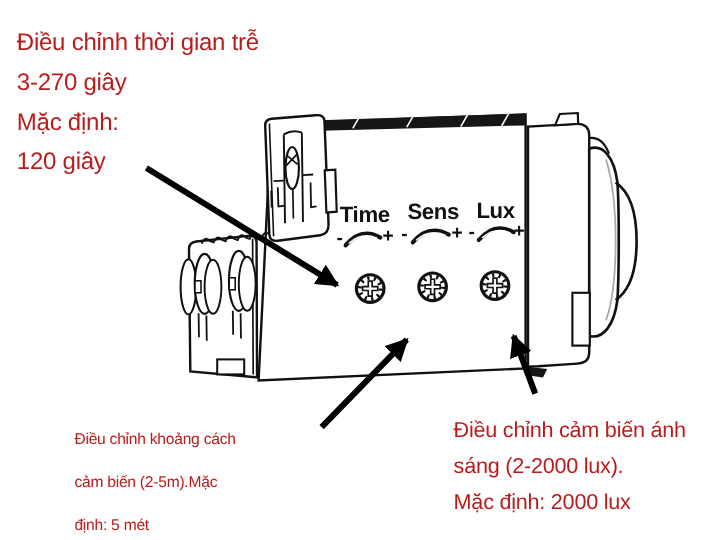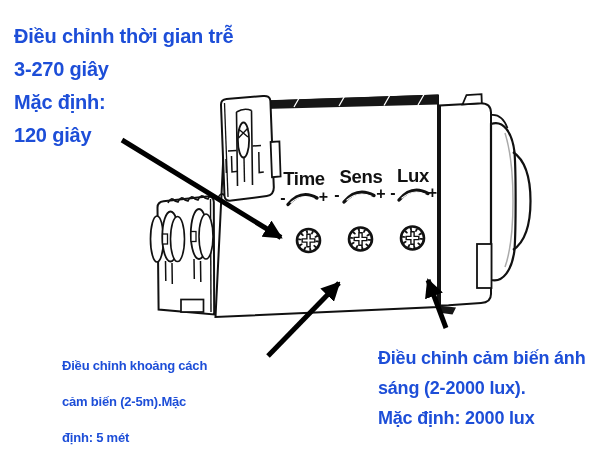--- a/index.html
+++ b/index.html
@@ -16,22 +16,22 @@
     overflow: hidden;
   }
   .device-svg {
     position: absolute;
     left: 0;
     top: 0;
   }
   .note {
     position: absolute;
     white-space: pre-line;
-    color: #1d4ed8;
-    font-weight: 700;
+    color: #b91c1c;
+    font-weight: 400;
     letter-spacing: -0.2px;
   }
   .note-time {
     left: 14px;
     top: 20px;
     font-size: 20px;
     line-height: 33px;
     width: 250px;
   }
   .note-distance {

